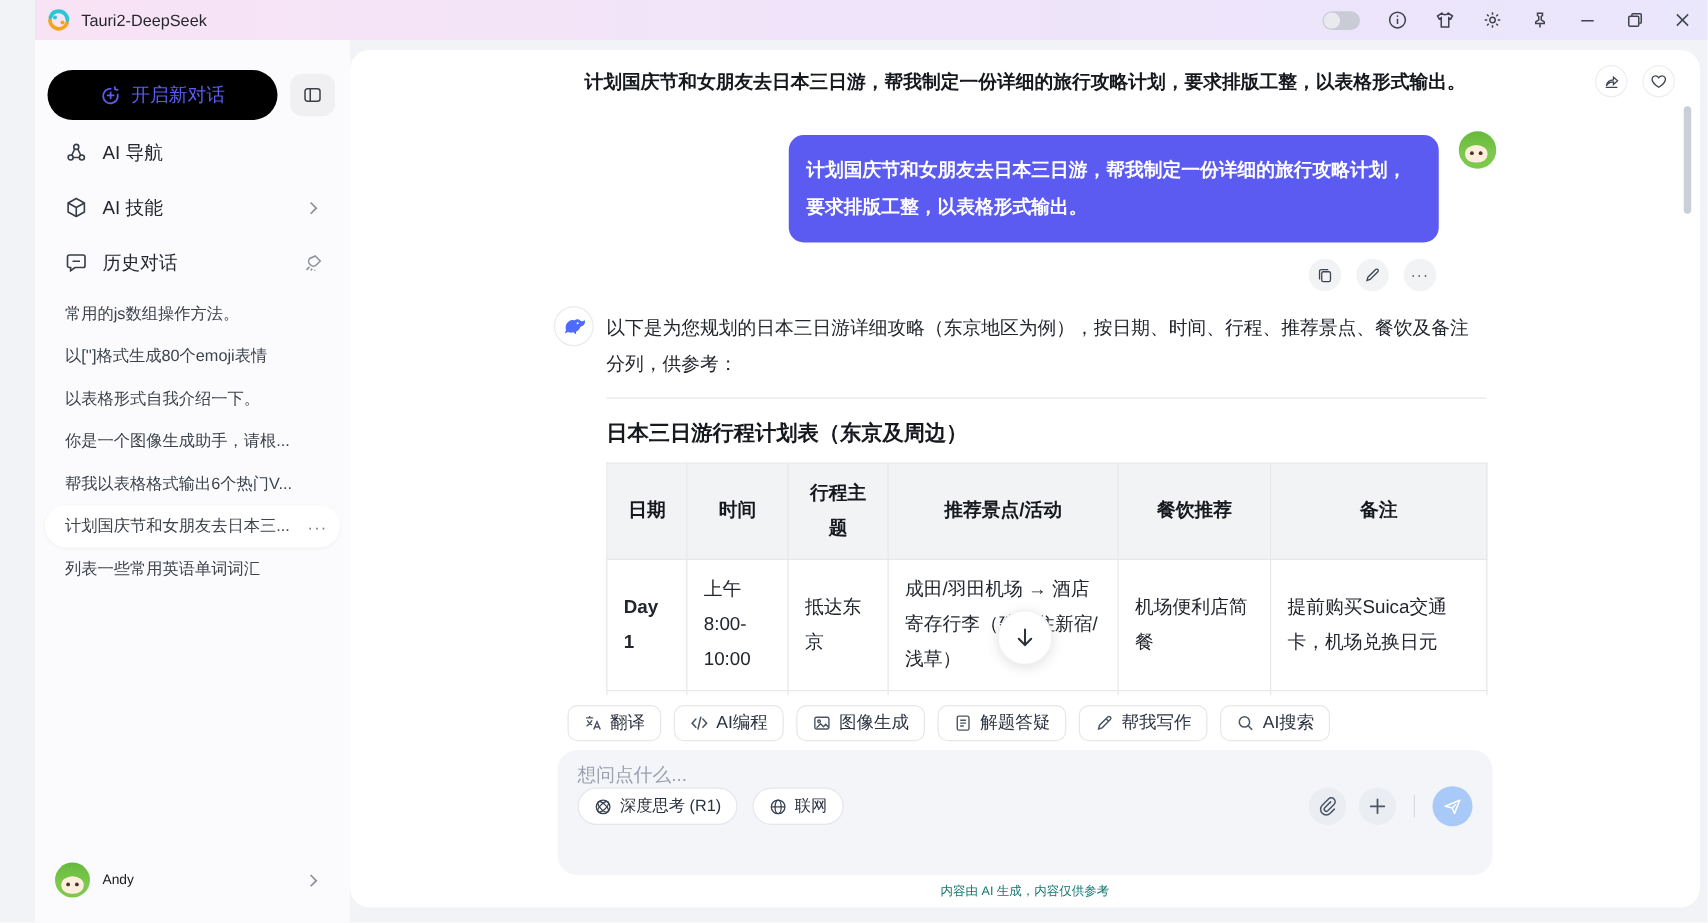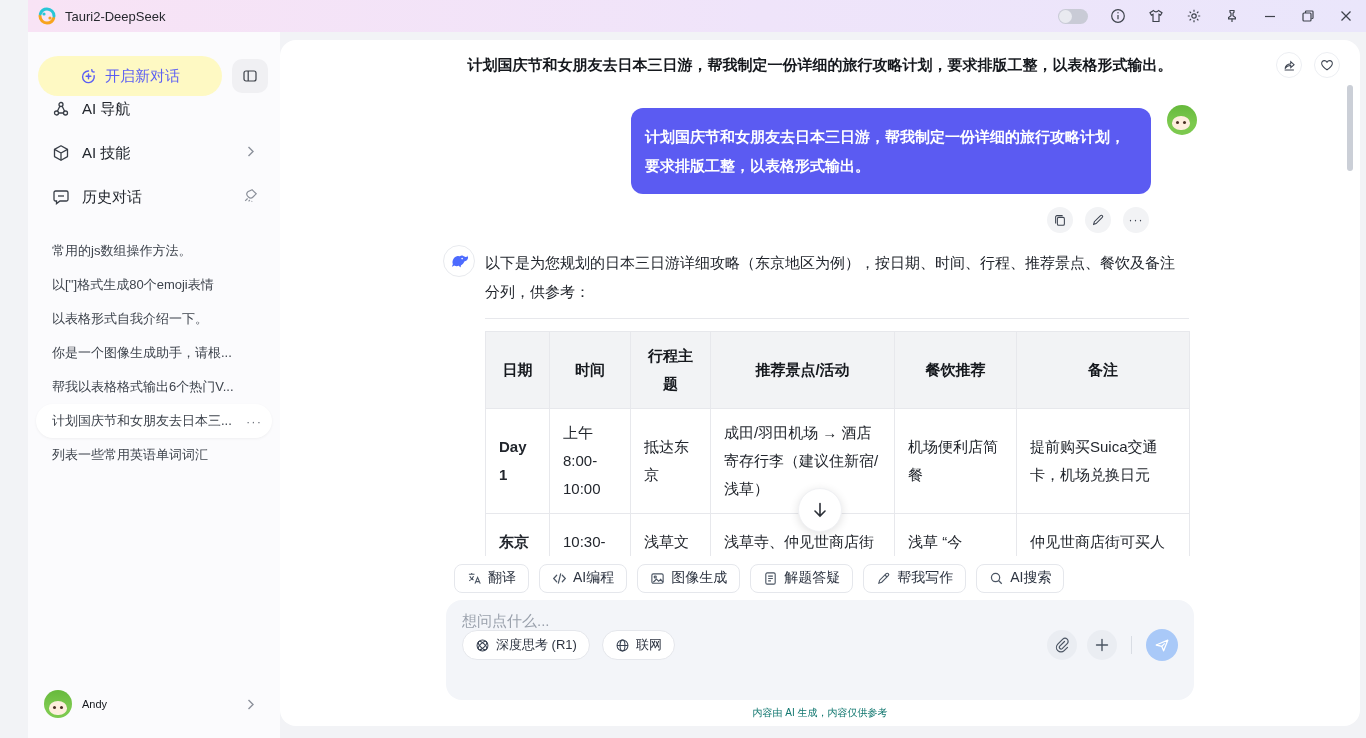--- a/index.html
+++ b/index.html
@@ -18,28 +18,28 @@
   .toggle .knob { position:absolute; left:1px; top:1px; width:13px; height:13px; border-radius:50%; background:#e9eaf0; }
   .tb-icon { width:16px; height:16px; color:#3e434c; display:flex; align-items:center; justify-content:center; cursor:pointer; }
   .tb-icon svg { width:16px; height:16px; }
 
   
   .body-row { flex:1; display:flex; min-height:0; }
 
   
   .sidebar { width:252px; flex:0 0 252px; background:#fbfbfd; display:flex; flex-direction:column; padding-top:24px; }
   .newchat-row { display:flex; align-items:center; padding:0 12px 0 10px; gap:10px; }
-  .newchat-btn { flex:1; height:40px; border:none; border-radius:20px; background:#fef9c3; color:#5b5ef4;
+  .newchat-btn { flex:1; height:40px; border:none; border-radius:20px; background:#000000; color:#5b5ef4;
     font-size:15px; display:flex; align-items:center; justify-content:center; gap:8px; cursor:pointer; font-family:inherit; }
   .newchat-btn svg { width:17px; height:17px; }
   .collapse-btn { width:36px; height:34px; border:none; border-radius:10px; background:#f0f0f3; color:#3c4149;
     display:flex; align-items:center; justify-content:center; cursor:pointer; }
   .collapse-btn svg { width:16px; height:16px; }
   .nav-list { margin-top:4px; }
-  .nav-item { height:44px; display:flex; align-items:flex-start; padding:0 22px 0 24px; gap:12px; font-size:15px; color:#22262d; cursor:pointer; }
+  .nav-item { height:44px; display:flex; align-items:center; padding:0 22px 0 24px; gap:12px; font-size:15px; color:#22262d; cursor:pointer; }
   .nav-item .nicon { width:18px; height:18px; color:#383e47; flex:0 0 18px; }
   .nav-item .nicon svg { width:18px; height:18px; }
   .nav-item .right-ic { margin-left:auto; color:#8b909a; width:15px; height:15px; }
   .nav-item .right-ic svg { width:15px; height:15px; }
   .history-list { margin-top:2px; }
   .hist-item { height:34px; display:flex; align-items:center; padding:0 14px 0 24px; font-size:13px; color:#3d434c; cursor:pointer; white-space:nowrap; }
   .hist-item.active { background:#ffffff; border-radius:17px; margin:0 8px; padding:0 10px 0 16px; box-shadow:0 1px 3px rgba(0,0,0,.05); }
   .hist-item .dots { margin-left:auto; color:#70757e; letter-spacing:1px; font-size:13px; }
   .side-spacer { flex:1; }
   .user-row { height:44px; margin-bottom:12px; display:flex; align-items:center; padding:0 22px 0 16px; gap:10px; cursor:pointer; }
@@ -340,20 +340,21 @@
             <div class="msg-ai-row">
               <div class="ai-avatar">
                 <svg viewBox="0 0 24 24">
                     <path fill="#4d6bfe" d="M21.9 6.4c-.3-.1-.5.1-.7.3-.5.6-1.2 1-2 .9-.5 0-.9-.2-1.3-.5-.5-.3-1-.7-1.6-.9-1.2-.4-2.4-.2-3.4.5-.3.2-.6.2-.9.1-.7-.2-1.5-.2-2.2 0C8.4 7.1 7.3 7.9 6.4 9c-.9 1.1-1.4 2.4-1.5 3.8-.1.8 0 1.6.3 2.3.1.3.1.6-.1.9-.3.5-.5 1-.6 1.6-.1.4.2.7.6.5l1.3-.9c.2-.2.5-.2.7-.1 1.5.6 3 .7 4.5.2.2-.1.4 0 .5.2l.9 1.1c.3.4.8.3.9-.2l.1-1.4c0-.2.1-.4.3-.5 1.6-.8 2.8-2 3.4-3.7.1-.3.3-.5.6-.5 1.2-.3 2.2-1 2.9-2 .4-.6.7-1.4.7-2.2 0-.3-.1-.6-.6-.7z"></path>
                     <circle cx="15.4" cy="9.4" r=".9" fill="#fff"></circle>
                   </svg>
               </div>
               <div class="ai-content">
                 <div class="ai-intro">以下是为您规划的日本三日游详细攻略（东京地区为例），按日期、时间、行程、推荐景点、餐饮及备注分列，供参考：</div>
                 <hr class="divider">
+                <div class="table-title">日本三日游行程计划表（东京及周边）</div>
                 <table class="itinerary">
                   <colgroup>
                       <col style="width:64px">
                       <col style="width:81px">
                       <col style="width:80px">
                       <col style="width:184px">
                       <col style="width:122px">
                       <col style="width:173px">
                     </colgroup>
                   <thead>

